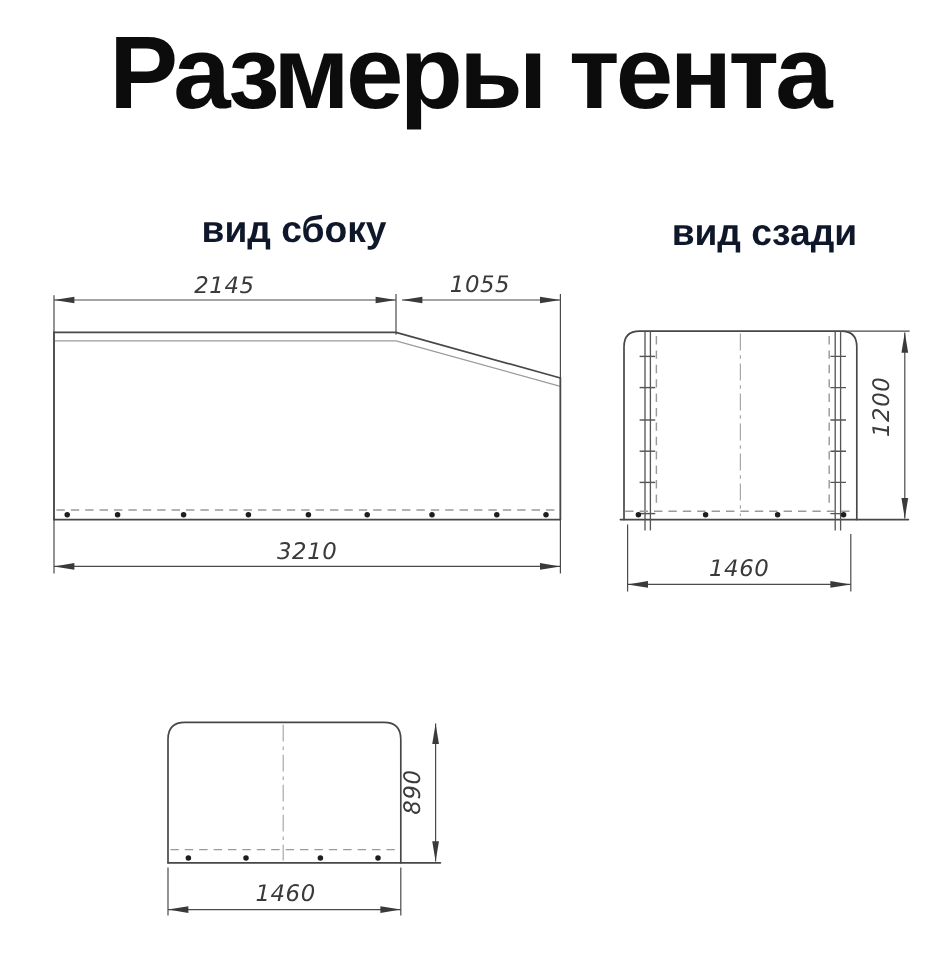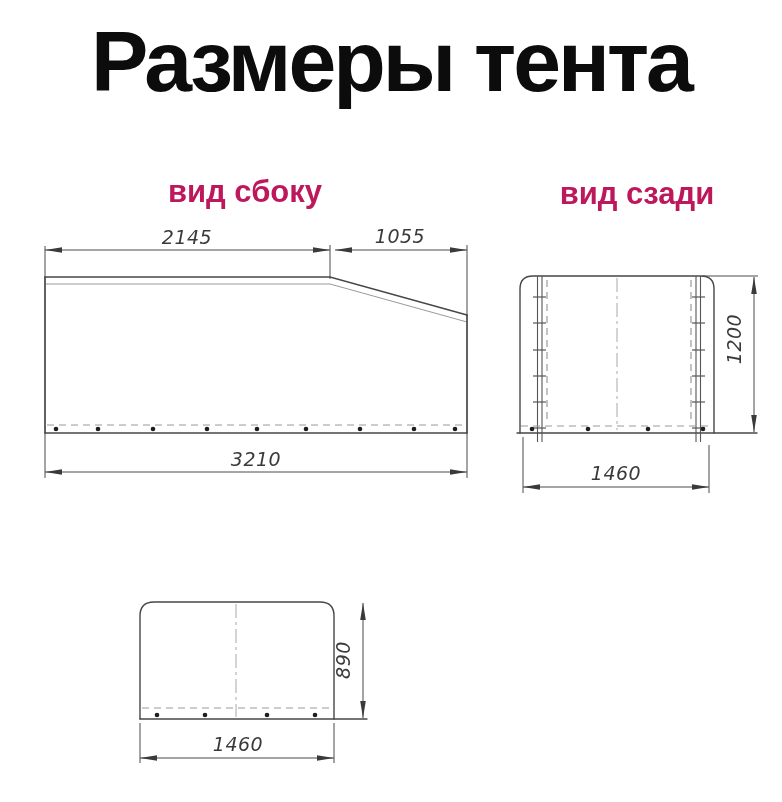--- a/index.html
+++ b/index.html
@@ -14,21 +14,21 @@
   .main-title{
     position:absolute;left:0;top:14px;width:782px;
     text-align:center;
     font-size:86px;font-weight:bold;letter-spacing:-3px;
     color:#0c0c0c;line-height:1.1;
     font-family:"Liberation Sans", sans-serif;
   }
   .view-label{
     position:absolute;
     text-align:center;
-    font-size:31px;font-weight:bold;color:#be185d;
+    font-size:31px;font-weight:bold;color:#0f172a;
     font-family:"Liberation Sans", sans-serif;
     white-space:nowrap;
   }
   .view-label.side{left:95px;top:174px;width:300px;}
   .view-label.rear{left:487px;top:176px;width:300px;}
   .view-label.front{left:92px;top:533px;width:300px;}
   svg.drawing{position:absolute;left:0;top:0;}
   .body-line{stroke:#474747;stroke-width:1.4;fill:none;stroke-linecap:round;}
   .thin-line{stroke:#4a4a4a;stroke-width:1;fill:none;}
   .seam-line{stroke:#9a9a9a;stroke-width:1;fill:none;}

